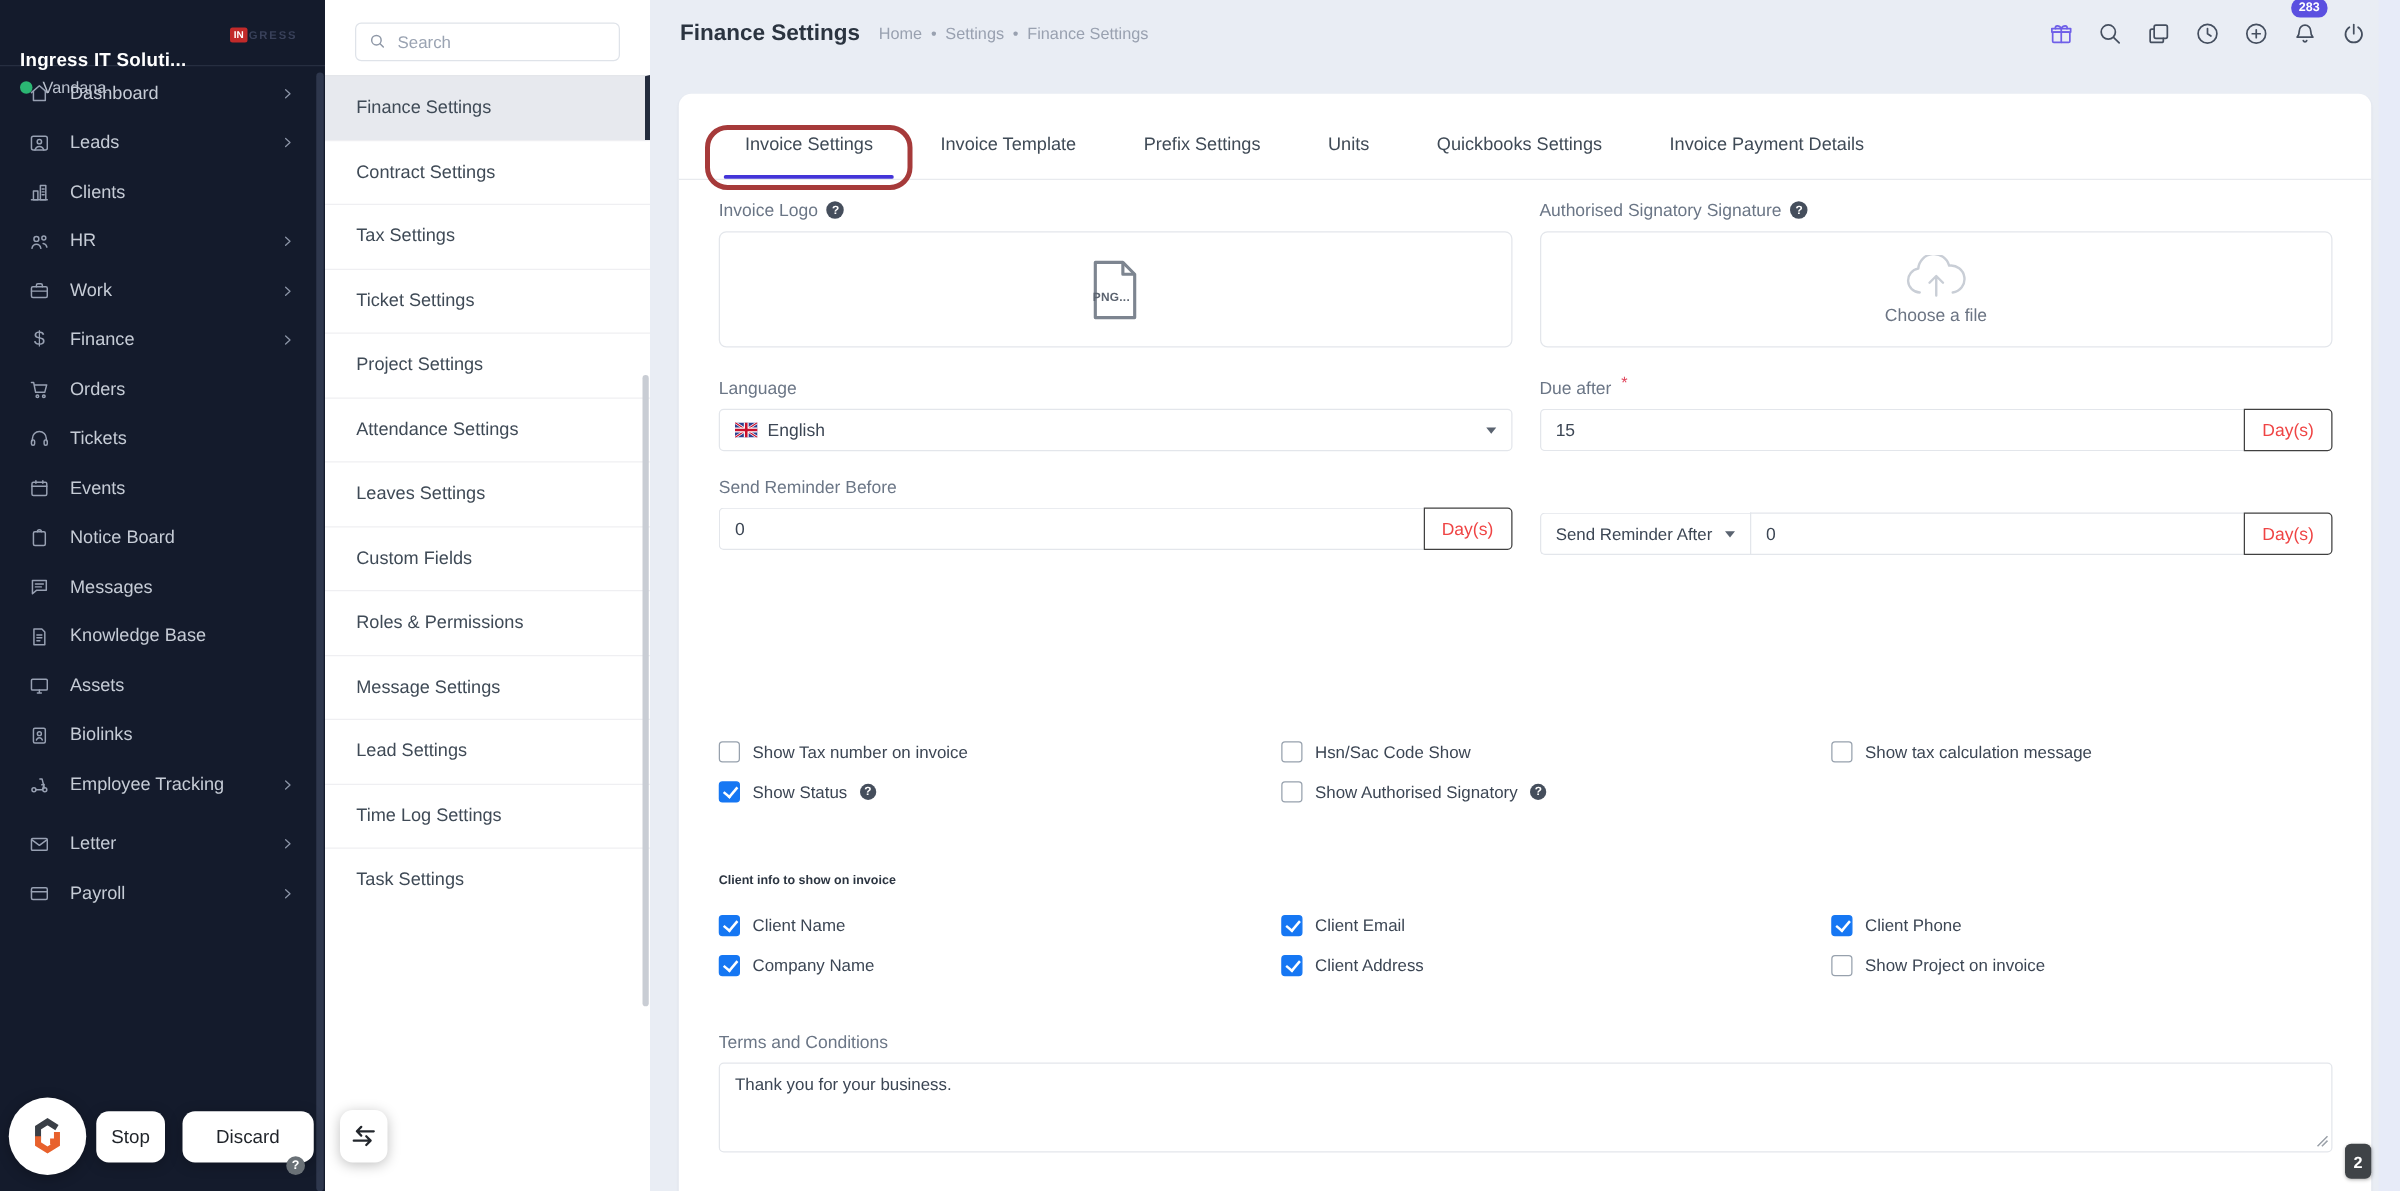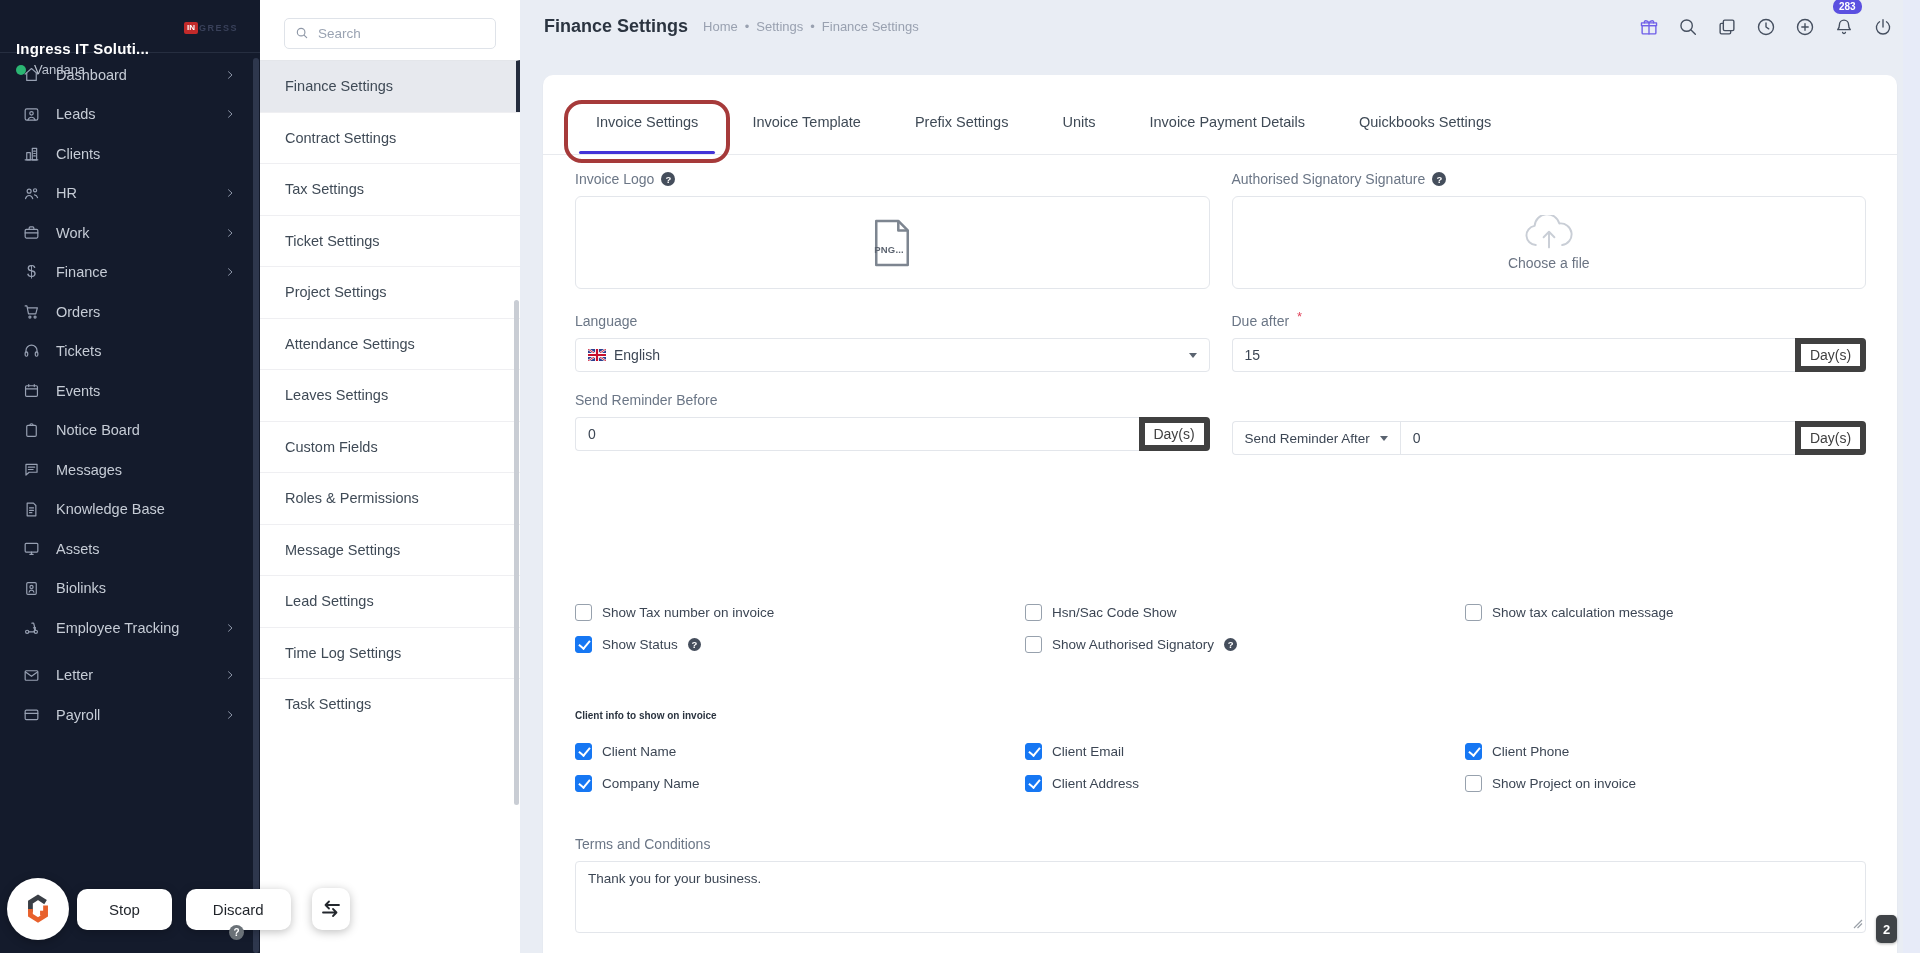--- a/index.html
+++ b/index.html
@@ -46,21 +46,21 @@
   .breadcrumb { font-size:13px; color:#99a1b0; display:flex; gap:7px; align-items:center; }
   .breadcrumb span + span::before { content:"•"; margin-right:7px; color:#99a1b0; }
   .head-icons { margin-left:auto; display:flex; align-items:center; gap:17px; }
   .hicon { width:22px; height:22px; color:#454f5f; position:relative; cursor:pointer; }
   .hicon svg { width:22px; height:22px; fill:none; stroke:currentColor; stroke-width:1.5; stroke-linecap:round; stroke-linejoin:round; }
   .hicon.gift { color:#6f5fe8; }
   .bell-wrap { position:relative; }
   .notif-badge { position:absolute; top:-17px; left:0px; background:#5b50e0; color:#fff; font-size:10px; font-weight:700; padding:2px 6px; border-radius:7px; line-height:1.1; }
 
   .card { position:absolute; left:23px; right:23px; top:75px; height:920px; background:#fff; border-radius:10px; box-shadow:0 1px 2px rgba(30,40,60,.05); }
-  .tabs { display:flex; align-items:center; height:80px; border-bottom:1px solid #e8eaee; padding:14px 0 0 26px; position:relative; }
+  .tabs { display:flex; align-items:center; height:69px; border-bottom:1px solid #e8eaee; padding:14px 0 0 26px; position:relative; }
   .tab { padding:0 27px; height:100%; display:flex; align-items:center; font-size:14.5px; color:#3f4a56; position:relative; cursor:pointer; }
   .tab.active .underline { position:absolute; left:10px; right:10px; bottom:0; height:3px; background:#4334d8; border-radius:2px; }
   .annotation-ring { position:absolute; top:11px; bottom:-9px; left:-5px; right:-5px; border:4px solid #a63a3a; border-radius:18px; pointer-events:none; }
 
   .content { padding:16px 31px 40px 32px; }
   .two-col { display:grid; grid-template-columns:1fr 1fr; column-gap:22px; }
   .flabel { font-size:14px; color:#6b7686; display:flex; align-items:center; gap:7px; margin-bottom:9px; }
   .req::after { content:"*"; color:#e0435a; font-size:13px; position:relative; top:-5px; margin-left:1px; }
   .help { width:14px; height:14px; border-radius:50%; background:#454e5c; color:#fff; display:inline-flex; align-items:center; justify-content:center; flex:none; }
   .help::after { content:"?"; font-size:9.5px; font-weight:700; }
@@ -72,21 +72,21 @@
   .cloud-ic { width:54px; height:36px; color:#c9ced6; }
   .cloud-ic svg { width:54px; height:36px; fill:none; stroke:currentColor; stroke-width:1.6; stroke-linecap:round; stroke-linejoin:round; }
   .choose-txt { font-size:14px; color:#6b7483; }
 
   .row2 { margin-top:24px; }
   .select { height:34px; border:1px solid #e3e6eb; border-radius:4px; display:flex; align-items:center; gap:8px; padding:0 12px; font-size:14px; color:#3c4654; cursor:pointer; background:#fff; }
   .flag { width:18px; height:12px; flex:none; }
   .caret { margin-left:auto; width:0; height:0; border-left:4px solid transparent; border-right:4px solid transparent; border-top:5px solid #5a6370; }
   .igroup { display:flex; height:34px; }
   .ginput { flex:1; min-width:0; border:1px solid #e3e6eb; border-right:none; border-radius:4px 0 0 4px; padding:0 12px; font-size:14px; color:#3c4654; outline:none; font-family:inherit; }
-  .gunit { width:71px; border:6px solid #404040; border-radius:0 4px 4px 0; display:flex; align-items:center; justify-content:center; font-size:14px; color:#404040; background:#fff; }
+  .gunit { width:71px; border:1px solid #404040; border-radius:0 4px 4px 0; display:flex; align-items:center; justify-content:center; font-size:14px; color:#ef4444; background:#fff; }
   .gprefix { border:1px solid #e3e6eb; border-right:none; border-radius:4px 0 0 4px; display:flex; align-items:center; gap:8px; padding:0 12px; font-size:13.5px; color:#3c4654; white-space:nowrap; cursor:pointer; background:#fff; }
   .gprefix .caret { margin-left:2px; }
   .gprefix + .ginput { border-left:1px solid #e3e6eb; border-radius:0; border-right:none; }
   .row3 { margin-top:20px; }
   .no-label { padding-top:29px; }
 
   .opt-grid { display:grid; grid-template-columns:450px 440px auto; row-gap:15px; align-items:center; }
   .opts-main { margin-top:149px; }
   .chk { display:flex; align-items:center; gap:10px; font-size:13.5px; color:#3c4654; cursor:pointer; }
   .box { width:17px; height:17px; border:1px solid #97a1ad; border-radius:3px; background:#fff; flex:none; }
@@ -102,21 +102,21 @@
   .terms-wrap textarea { width:100%; height:72px; border:1px solid #e3e6eb; border-radius:4px; padding:9px 12px; font-size:13.5px; color:#3c4654; resize:none; outline:none; font-family:inherit; display:block; }
   .corner { position:absolute; right:3px; bottom:4px; width:10px; height:10px; color:#9aa0a8; }
   .corner svg { width:10px; height:10px; stroke:currentColor; stroke-width:1.2; fill:none; }
 
   .right-strip { position:absolute; right:0; top:0; width:17px; height:100%; background:#e7ebf8; }
   .page-badge { position:absolute; right:23px; top:915px; width:21px; height:28px; background:#3f4347; border-radius:5px; color:#fff; font-size:13px; font-weight:700; display:flex; align-items:center; justify-content:center; box-shadow:0 1px 3px rgba(0,0,0,.3); }
 
   
   .overlay { position:absolute; left:7px; top:878px; display:flex; align-items:center; gap:8px; z-index:60; }
   .ov-logo { width:62px; height:62px; border-radius:50%; background:#fff; box-shadow:0 2px 10px rgba(0,0,0,.28); display:flex; align-items:center; justify-content:center; flex:none; cursor:pointer; }
-  .ov-btn { background:#fff; border:none; border-radius:10px; box-shadow:0 2px 10px rgba(0,0,0,.25); padding:12px 32px; font-size:15px; color:#1f2329; font-family:inherit; cursor:pointer; }
+  .ov-btn { background:#fff; border:none; border-radius:10px; box-shadow:0 2px 10px rgba(0,0,0,.25); padding:12px 12px; font-size:15px; color:#1f2329; font-family:inherit; cursor:pointer; }
   .ov-btn.wide { padding:12px 27px; margin-left:6px; }
   .ov-swap { width:38px; height:42px; border-radius:10px; background:#fff; box-shadow:0 2px 10px rgba(0,0,0,.25); display:flex; align-items:center; justify-content:center; margin-left:13px; cursor:pointer; }
   .ov-swap svg { width:24px; height:24px; fill:none; stroke:#23272d; stroke-width:1.8; stroke-linecap:round; stroke-linejoin:round; }
   .ov-help { position:absolute; left:222px; top:47px; width:15px; height:15px; border-radius:50%; background:#6a7177; color:#fff; font-size:10px; font-weight:700; display:flex; align-items:center; justify-content:center; }
 </style>
 </head>
 <body>
 
 <div class="app">
 
@@ -458,24 +458,24 @@
         <div class="tab">
             <span>Invoice Template</span>
           </div>
         <div class="tab">
             <span>Prefix Settings</span>
           </div>
         <div class="tab">
             <span>Units</span>
           </div>
         <div class="tab">
+            <span>Quickbooks Settings</span>
+          </div>
+        <div class="tab">
             <span>Invoice Payment Details</span>
-          </div>
-        <div class="tab">
-            <span>Quickbooks Settings</span>
           </div>
       </div>
 
       <div class="content">
 
         <div class="two-col">
           <div class="field">
             <div class="flabel">
               <span>Invoice Logo</span>
               <span class="help"></span>

